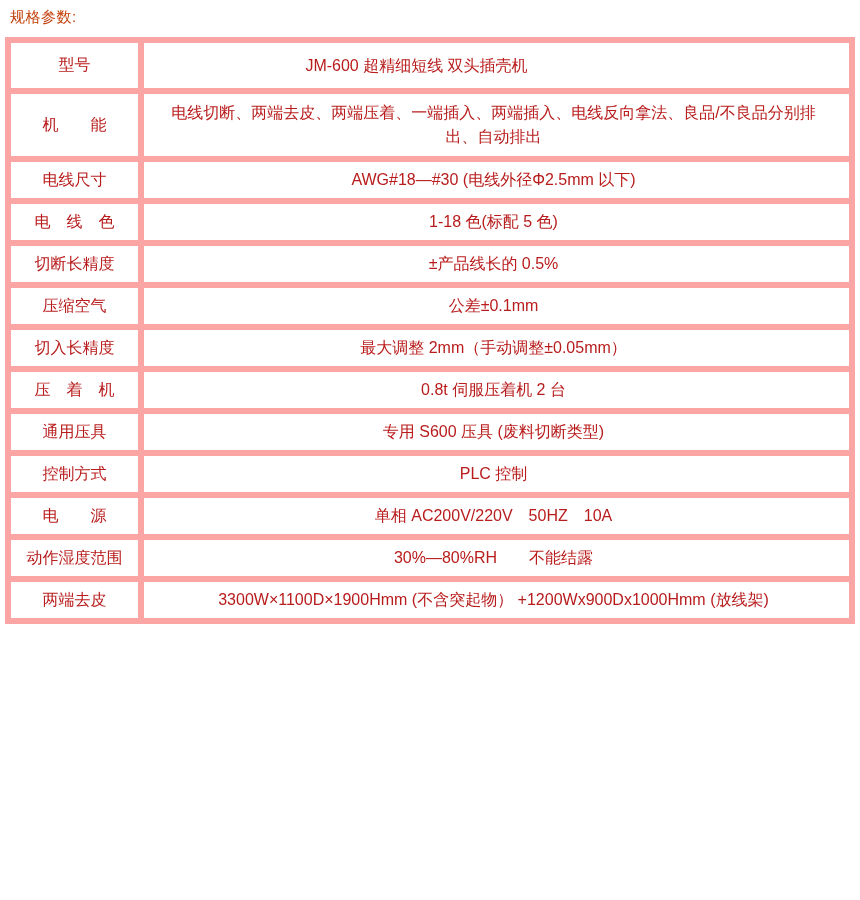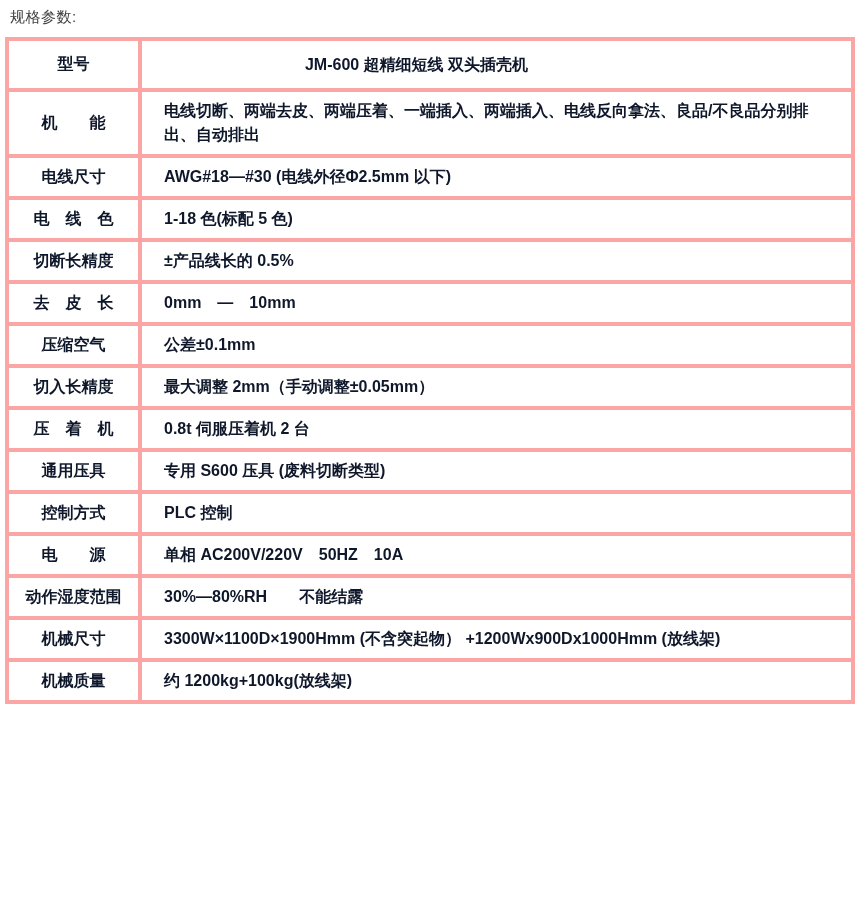--- a/index.html
+++ b/index.html
@@ -10,53 +10,51 @@
   body {
     width: 860px;
     height: 900px;
     overflow: hidden;
     font-family: "Liberation Sans", "DejaVu Sans", sans-serif;
     color: #333333;
   }
   .page-title {
     margin: 8px 0 10px 10px;
     font-size: 15px;
-    color: #404040;
+    color: #c2410c;
     letter-spacing: 0.5px;
   }
   table.spec {
     border-collapse: collapse;
     margin-left: 5px;
     width: 850px;
     table-layout: fixed;
   }
   table.spec td {
-    border: 4px solid #fca5a5;
+    border: 6px solid #fca5a5;
     font-size: 16px;
-    color: #0f172a;
+    color: #b91c1c;
     vertical-align: middle;
     height: 42px;
     box-sizing: border-box;
-    font-weight: bold;
   }
   td.label {
     width: 133px;
     text-align: center;
     padding: 0 2px;
     white-space: pre-wrap;
   }
   td.value {
     padding: 0 28px 0 22px;
-    text-align: left;
+    text-align: center;
     white-space: pre-wrap;
     line-height: 24px;
   }
   tr.row-model td { height: 51px; }
   tr.row-model td.value {
-    text-align: center;
     padding-left: 0;
     padding-right: 160px;
   }
   tr.multiline td.value {
     height: auto;
     padding-top: 7px;
     padding-bottom: 7px;
   }
   tr.multiline-tall td.value {
     height: auto;
@@ -85,24 +83,20 @@
     </tr>
     <tr>
       <td class="label">电　线　色</td>
       <td class="value">1-18 色(标配 5 色)</td>
     </tr>
     <tr>
       <td class="label">切断长精度</td>
       <td class="value">±产品线长的 0.5%</td>
     </tr>
     <tr>
-      <td class="label">去　皮　长</td>
-      <td class="value">0mm　—　10mm</td>
-    </tr>
-    <tr>
       <td class="label">压缩空气</td>
       <td class="value">公差±0.1mm</td>
     </tr>
     <tr>
       <td class="label">切入长精度</td>
       <td class="value">最大调整 2mm（手动调整±0.05mm）</td>
     </tr>
     <tr>
       <td class="label">压　着　机</td>
       <td class="value">0.8t 伺服压着机 2 台</td>
@@ -117,21 +111,17 @@
     </tr>
     <tr>
       <td class="label">电　　源</td>
       <td class="value">单相 AC200V/220V　50HZ　10A</td>
     </tr>
     <tr>
       <td class="label">动作湿度范围</td>
       <td class="value">30%—80%RH　　不能结露</td>
     </tr>
     <tr>
-      <td class="label">机械尺寸</td>
+      <td class="label">两端去皮</td>
       <td class="value">3300W×1100D×1900Hmm (不含突起物） +1200Wx900Dx1000Hmm (放线架)</td>
-    </tr>
-    <tr>
-      <td class="label">机械质量</td>
-      <td class="value">约 1200kg+100kg(放线架)</td>
     </tr>
   </tbody>
 </table>
 
 </body></html>

